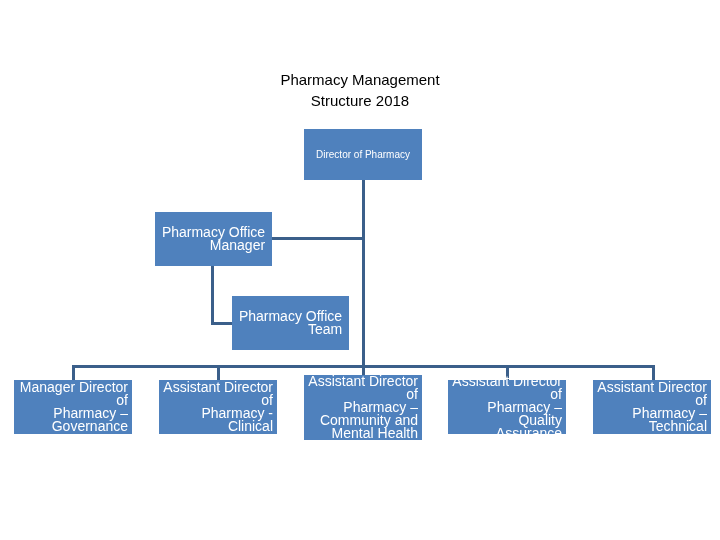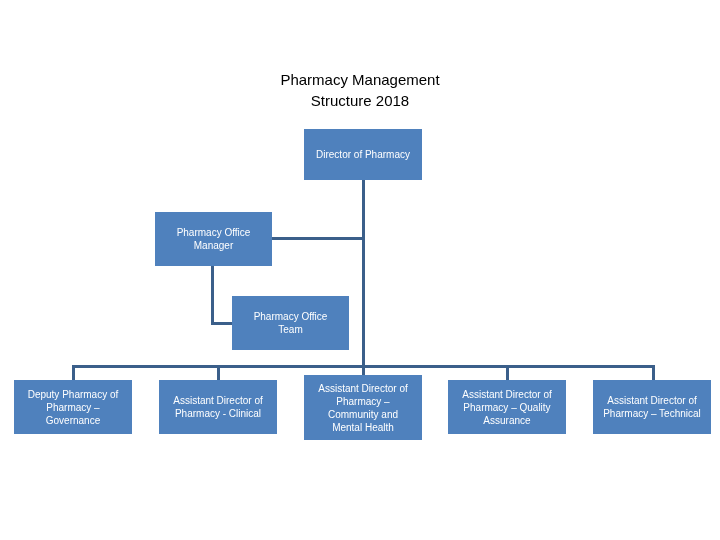--- a/index.html
+++ b/index.html
@@ -43,21 +43,21 @@
     display: flex;
     align-items: center;
     justify-content: center;
     text-align: center;
     font-size: 9.5px;
     line-height: 13px;
     padding: 16px 4px;
     white-space: pre-line;
   }
   .node.lvl1 { font-size: 10px; line-height: 13px; }
-  .node.lvl2 { font-size: 10px; line-height: 13px; }
+  .node.lvl2 { font-size: 14px; line-height: 13px; text-align: right; }
 
   
   .conn {
     position: absolute;
     background: #3b5f8a;
   }
   .conn.v { width: 3px; }
   .conn.h { height: 3px; }
 </style>
 </head>
@@ -84,21 +84,21 @@
   <div class="conn v" style="left:652px; top:365px; height:16px;"></div>
 
   <div class="node lvl1" style="left:304px; top:129px; width:118px; height:51px;">Director of Pharmacy</div>
 
   <div class="node lvl2" style="left:155px; top:212px; width:117px; height:54px;">Pharmacy Office
 Manager</div>
 
   <div class="node lvl2" style="left:232px; top:296px; width:117px; height:54px;">Pharmacy Office
 Team</div>
 
-  <div class="node lvl2" style="left:14px; top:380px; width:118px; height:54px;">Deputy Pharmacy of
+  <div class="node lvl2" style="left:14px; top:380px; width:118px; height:54px;">Manager Director of
 Pharmacy –
 Governance</div>
 
   <div class="node lvl2" style="left:159px; top:380px; width:118px; height:54px;">Assistant Director of
 Pharmacy - Clinical</div>
 
   <div class="node lvl2" style="left:304px; top:375px; width:118px; height:65px;">Assistant Director of
 Pharmacy –
 Community and
 Mental Health</div>

